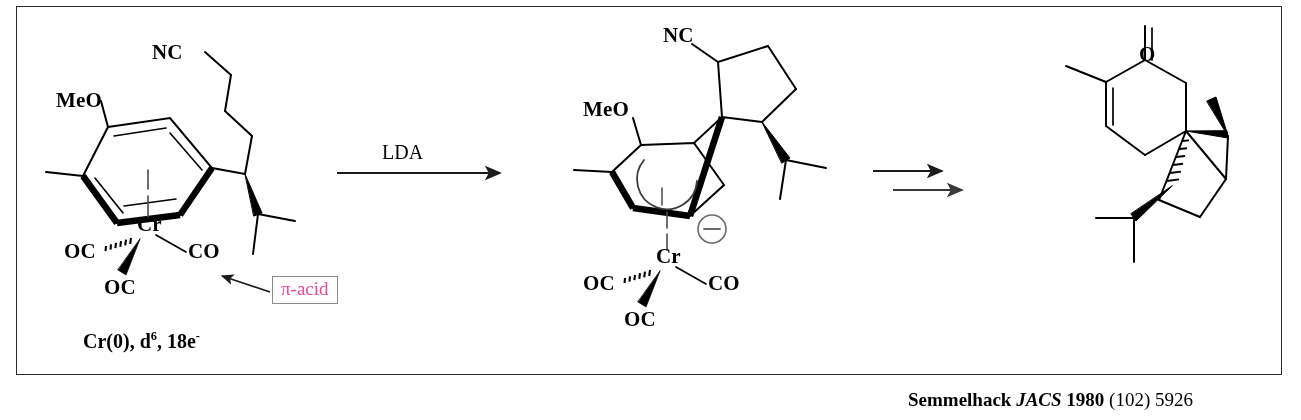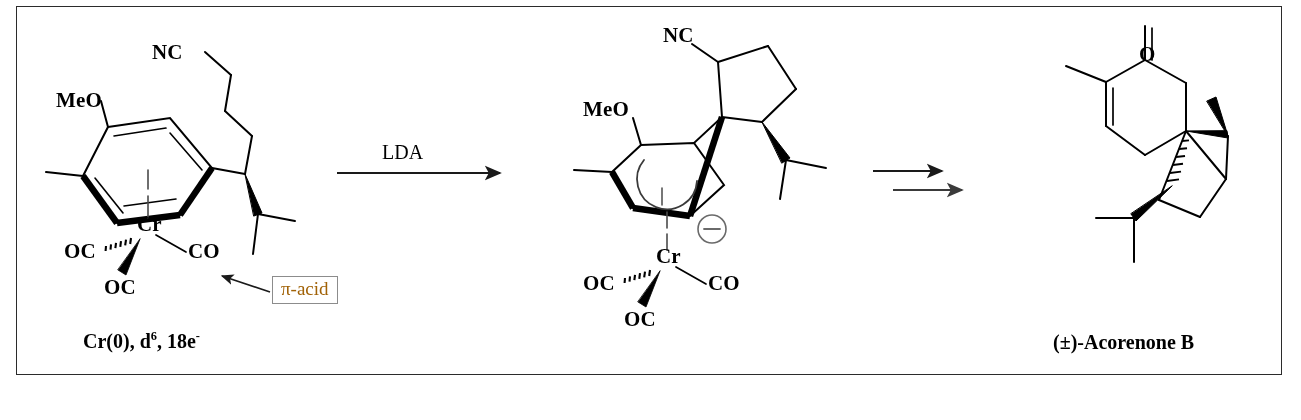--- a/index.html
+++ b/index.html
@@ -46,21 +46,21 @@
   }
   .atom { font-weight: bold; font-size: 21px; letter-spacing: 0.2px; }
   .cap { font-weight: bold; font-size: 20px; }
   .reagent { font-weight: normal; font-size: 20px; }
   .piacid-box {
     position: absolute;
     border: 1.6px solid #8c8c8c;
     background: #ffffff;
     padding: 1px 8px 3px 8px;
     font-size: 19px;
-    color: #a16207;
+    color: #ec4899;
     box-sizing: border-box;
   }
   .cite {
     position: absolute;
     font-size: 19px;
     color: #000;
     white-space: nowrap;
   }
   .cite .nm { font-weight: bold; }
   .cite .jr { font-style: italic; font-weight: bold; }
@@ -260,16 +260,18 @@
   <div class="lbl reagent" style="left:382px; top:142px;">LDA</div>
 
   <div class="lbl atom" style="left:663px; top:25px;">NC</div>
   <div class="lbl atom" style="left:583px; top:99px;">MeO</div>
   <div class="lbl atom" style="left:656px; top:246px;">Cr</div>
   <div class="lbl atom" style="left:583px; top:273px;">OC</div>
   <div class="lbl atom" style="left:624px; top:309px;">OC</div>
   <div class="lbl atom" style="left:708px; top:273px;">CO</div>
 
   <div class="lbl atom" style="left:1139px; top:44px;">O</div>
-  <div class="lbl cap" style="left:1053px; top:332px;">(±)-Acorenone B</div>
-
+
+  <div class="cite" style="left:908px; top:389px;">
+    <span class="nm">Semmelhack</span><span class="rest">&nbsp;</span><span class="jr">JACS</span><span class="rest">&nbsp;</span><span class="yr">1980</span><span class="rest">&nbsp;</span><span class="rest">(102) 5926</span>
+  </div>
 
 </div>
 
 </body></html>

